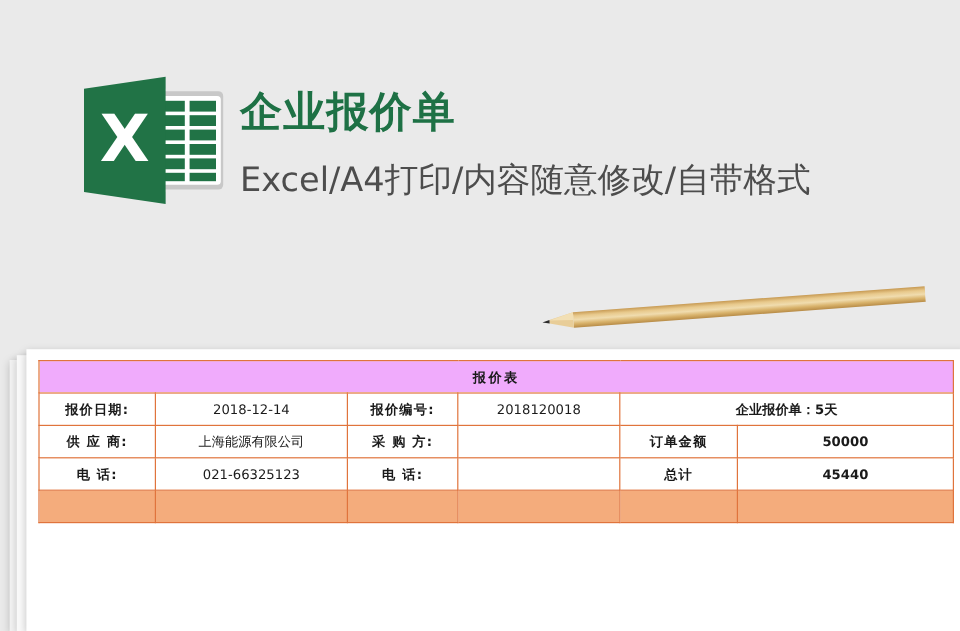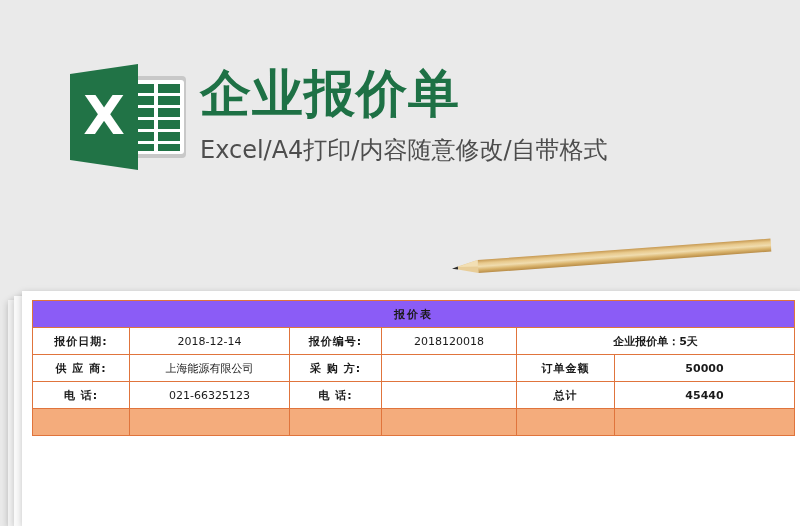--- a/index.html
+++ b/index.html
@@ -34,30 +34,30 @@
   }
   #logo svg { display: block; width: 124px; height: 110px; }
 
   #title-block {
     position: absolute;
     left: 200px; top: 62px;
     width: 600px;
   }
   #main-title {
     font-family: "DejaVu Sans", sans-serif;
-    font-size: 51px;
+    font-size: 35px;
     font-weight: bold;
     line-height: 64px;
     color: #1e7145;
     letter-spacing: 1px;
     white-space: nowrap;
   }
   #sub-title {
     font-family: "DejaVu Sans", sans-serif;
-    font-size: 24px;
+    font-size: 28px;
     line-height: 44px;
     color: #4d4d4d;
     white-space: nowrap;
     margin-top: 2px;
   }
 
   
   #pencil {
     position: absolute;
     left: 452px; top: 258px;
@@ -104,21 +104,21 @@
     font-size: 11px;
     color: #1a1a1a;
     height: 27px;
     padding: 0 4px;
     text-align: center;
     vertical-align: middle;
     white-space: nowrap;
     overflow: hidden;
   }
   .tbl-title-row td {
-    background: #8b5cf6;
+    background: #f0abfc;
     height: 36px;
     font-size: 17px;
     font-weight: bold;
     border-top: 4px solid #c55a11;
     letter-spacing: 2px;
   }
   .lbl {
     font-weight: bold;
     font-size: 11px;
     letter-spacing: 1px;

